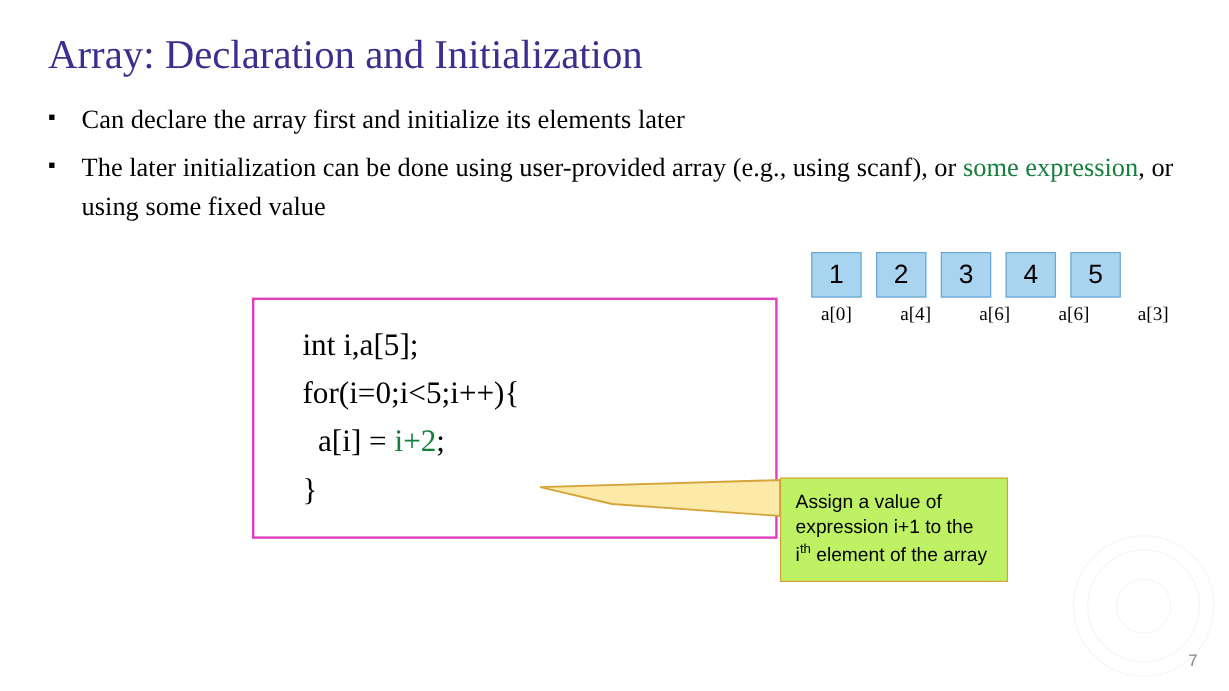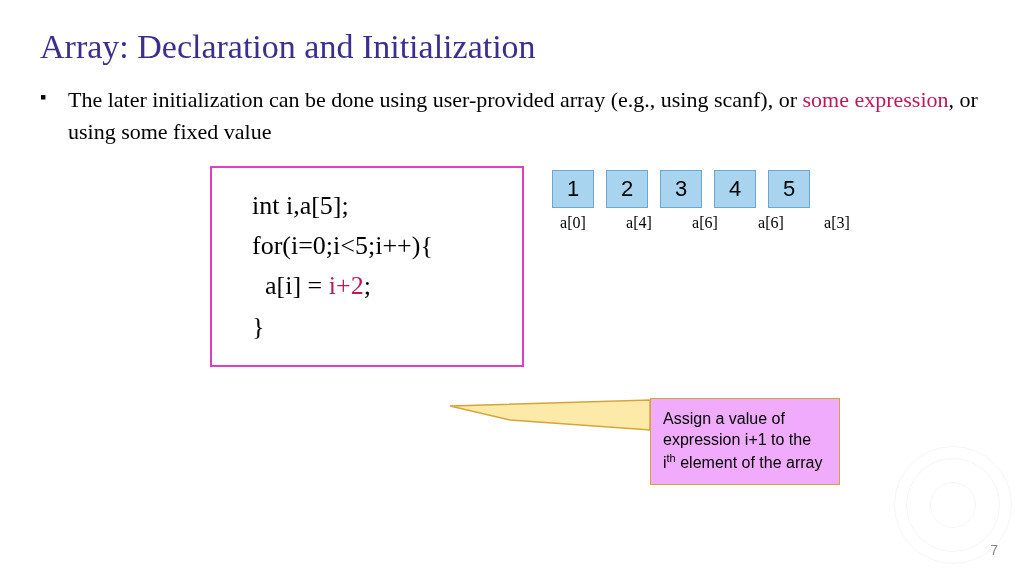--- a/index.html
+++ b/index.html
@@ -32,36 +32,37 @@
     position: relative;
   }
   .bullets li::before {
     content: "▪";
     position: absolute;
     left: 0;
     top: 0;
     font-size: 18px;
     color: #000;
   }
-  .red { color: #be185d; }
+  .red { color: #15803d; }
   .content-row {
     display: flex;
     margin-top: 18px;
     gap: 28px;
     align-items: flex-start;
     padding-left: 170px;
   }
   .code-box {
     border: 2px solid #e040c0;
     padding: 18px 40px 18px 40px;
     font-size: 26px;
     font-family: Georgia, serif;
     line-height: 1.55;
-    width: 314px;
+    width: 438px;
     position: relative;
+    margin-top: 42px;
   }
   .code-box .line { white-space: pre; }
   .array-col { padding-top: 4px; }
   .array-cells { display: flex; gap: 12px; }
   .cell {
     width: 42px;
     height: 38px;
     background: #a8d4f0;
     border: 1px solid #6aa8d0;
     display: flex;
@@ -75,21 +76,21 @@
     width: 42px;
     text-align: center;
     font-size: 16px;
     font-family: Georgia, serif;
   }
   .callout {
     position: absolute;
     left: 650px;
     top: 398px;
     width: 190px;
-    background: #f0abfc;
+    background: #bef264;
     border: 1.5px solid #d4a43a;
     padding: 10px 12px;
     font-family: Arial, sans-serif;
     font-size: 16px;
     line-height: 1.3;
     color: #000;
   }
   .callout sup { font-size: 11px; }
   .pointer {
     position: absolute;
@@ -121,20 +122,21 @@
   }
 </style>
 </head>
 <body>
 
 <div class="slide">
 
   <h1 class="title">Array: Declaration and Initialization</h1>
 
   <ul class="bullets">
+    <li>Can declare the array first and initialize its elements later</li>
     <li>
       <span>The later initialization can be done using user-provided array (e.g., using scanf), or </span><span class="red">some expression</span><span>, or using some fixed value</span>
     </li>
   </ul>
 
   <div class="content-row">
     <div class="code-box">
       <div class="line">int i,a[5];</div>
       <div class="line">for(i=0;i&lt;5;i++){</div>
       <div class="line"><span>  a[i] = </span><span class="red">i+2</span><span>;</span></div>

